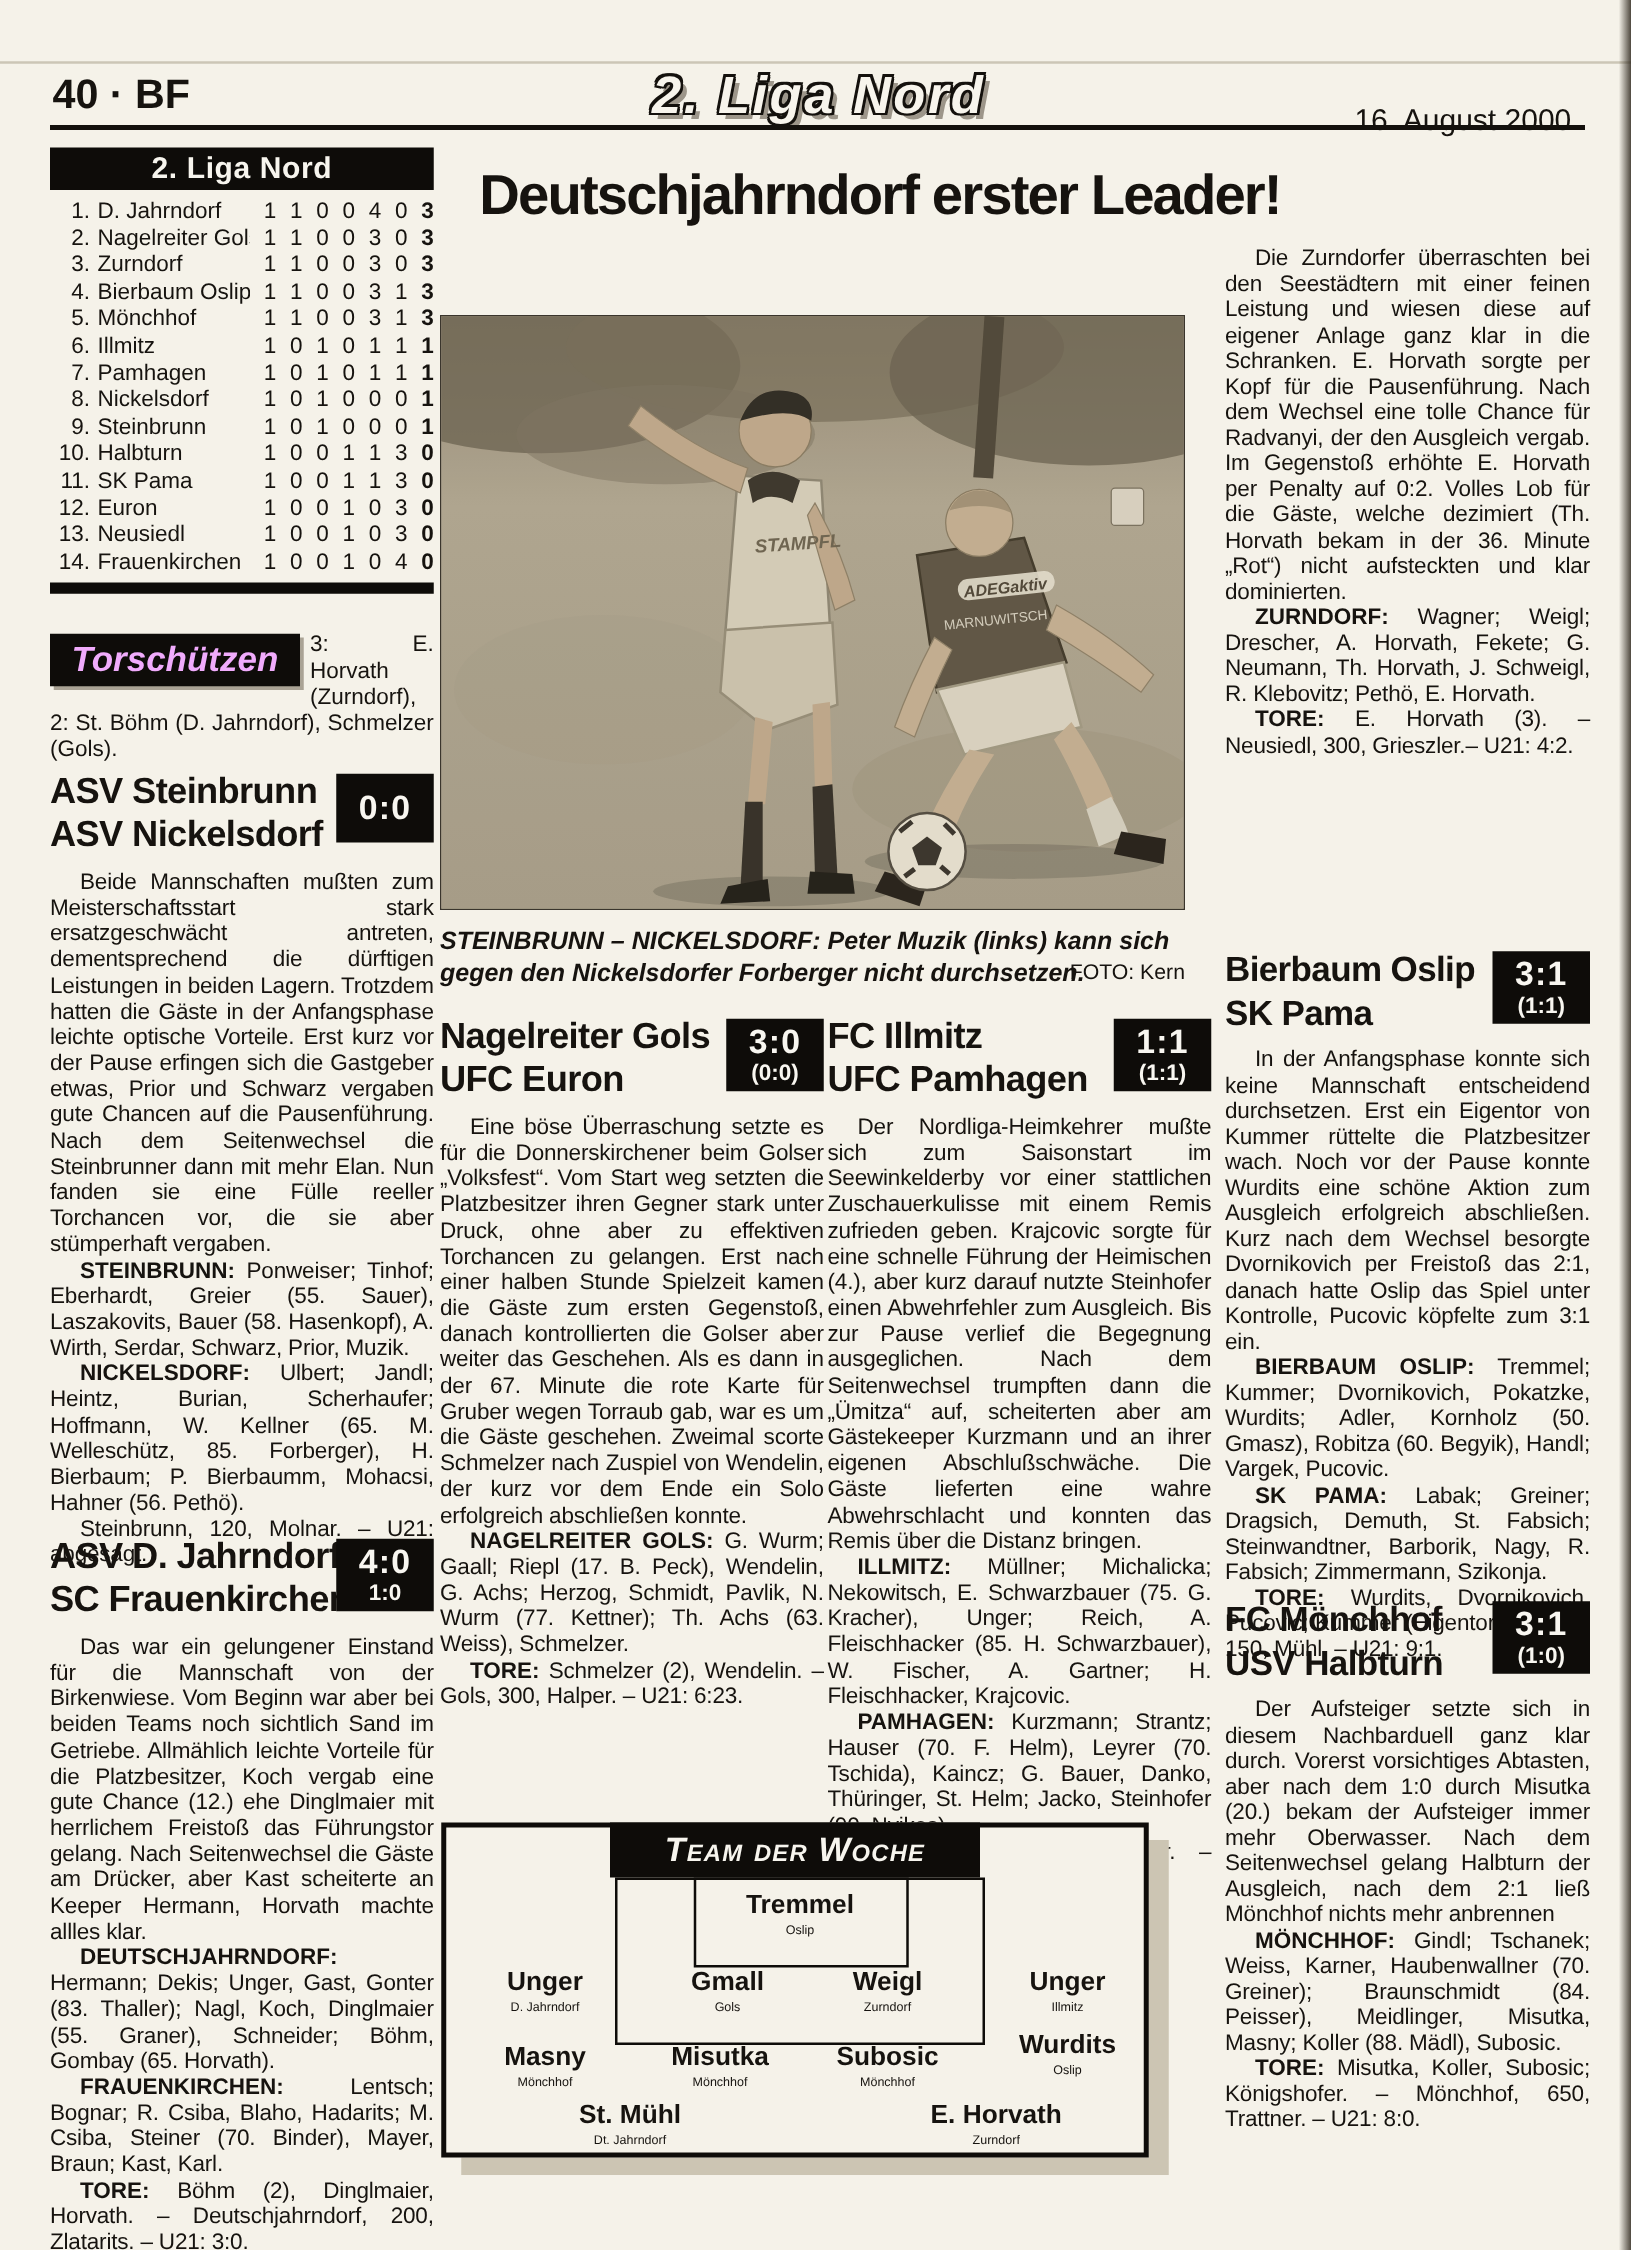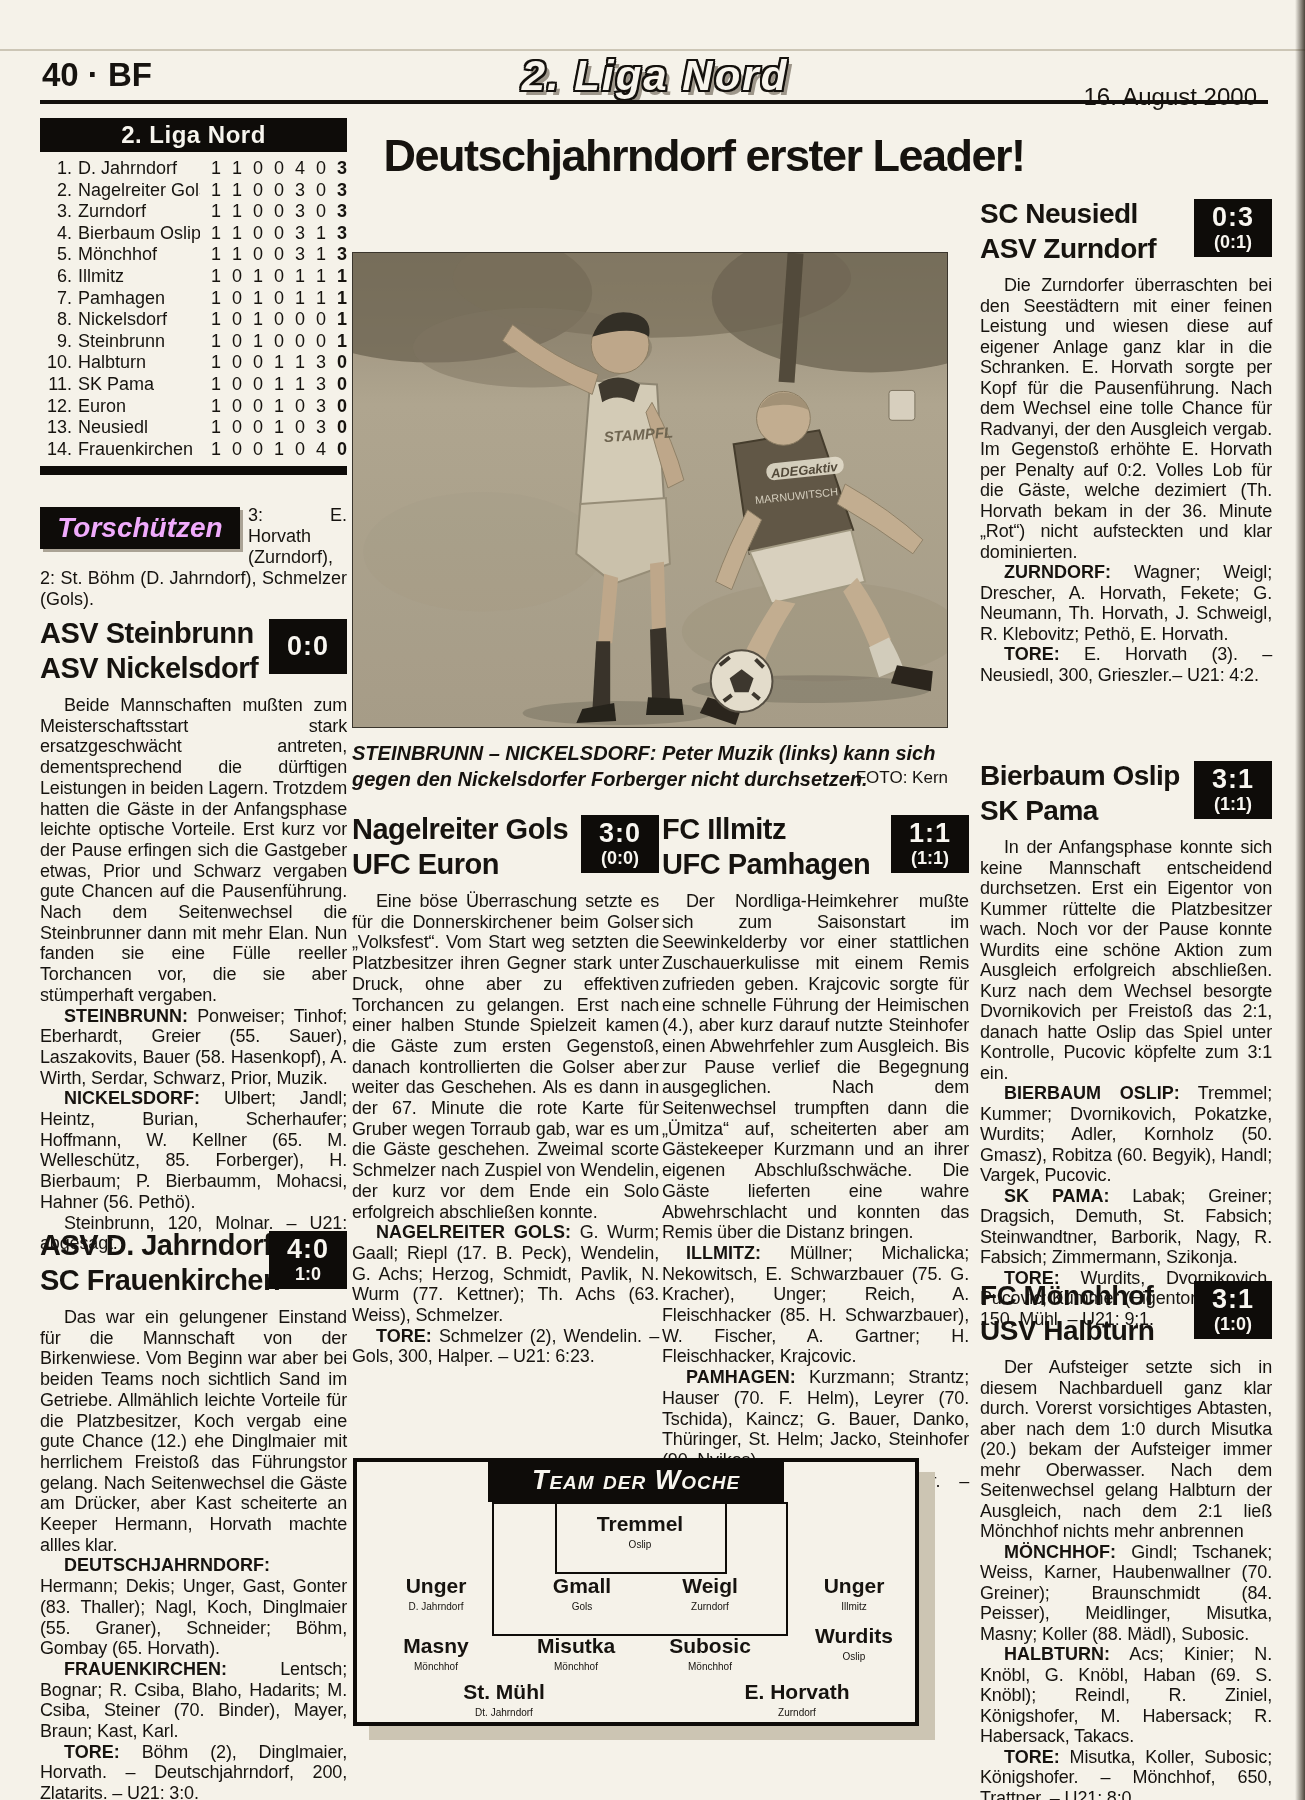--- a/index.html
+++ b/index.html
@@ -458,28 +458,20 @@
     </div>
     <div class="player p-r4b">
       <div class="nm">E. Horvath</div>
         <div class="cl">Zurndorf</div>
     </div>
   </div>
 
   <div class="col-right">
 
     <div class="abs" style="top:196px">
-      <div class="match-head">
-        <div class="ln">SC Neusiedl</div>
-        <div class="ln">ASV Zurndorf</div>
-        <div class="badge">
-          <div class="s">0:3</div>
-          <div class="h">(0:1)</div>
-        </div>
-      </div>
       <div class="art">
         <p><b></b><span>Die Zurndorfer überraschten bei den Seestädtern mit einer feinen Leistung und wiesen diese auf eigener Anlage ganz klar in die Schranken. E. Horvath sorgte per Kopf für die Pausenführung. Nach dem Wechsel eine tolle Chance für Radvanyi, der den Ausgleich vergab. Im Gegenstoß erhöhte E. Horvath per Penalty auf 0:2. Volles Lob für die Gäste, welche dezimiert (Th. Horvath bekam in der 36. Minute „Rot“) nicht aufsteckten und klar dominierten.</span></p>
         <p><b>ZURNDORF:</b><span> Wagner; Weigl; Drescher, A. Horvath, Fekete; G. Neumann, Th. Horvath, J. Schweigl, R. Klebovitz; Pethö, E. Horvath.</span></p>
         <p><b>TORE:</b><span> E. Horvath (3). – Neusiedl, 300, Grieszler.– U21: 4:2.</span></p>
       </div>
     </div>
 
     <div class="abs" style="top:758px">
       <div class="match-head">
         <div class="ln">Bierbaum Oslip</div>
@@ -502,18 +494,17 @@
         <div class="ln">FC Mönchhof</div>
         <div class="ln">USV Halbturn</div>
         <div class="badge">
           <div class="s">3:1</div>
           <div class="h">(1:0)</div>
         </div>
       </div>
       <div class="art">
         <p><b></b><span>Der Aufsteiger setzte sich in diesem Nachbarduell ganz klar durch. Vorerst vorsichtiges Abtasten, aber nach dem 1:0 durch Misutka (20.) bekam der Aufsteiger immer mehr Oberwasser. Nach dem Seitenwechsel gelang Halbturn der Ausgleich, nach dem 2:1 ließ Mönchhof nichts mehr anbrennen</span></p>
         <p><b>MÖNCHHOF:</b><span> Gindl; Tschanek; Weiss, Karner, Haubenwallner (70. Greiner); Braunschmidt (84. Peisser), Meidlinger, Misutka, Masny; Koller (88. Mädl), Subosic.</span></p>
-        <p><b>HALBTURN:</b><span> Acs; Kinier; N. Knöbl, G. Knöbl, Haban (69. S. Knöbl); Reindl, R. Ziniel, Königshofer, M. Habersack; R. Habersack, Takacs.</span></p>
         <p><b>TORE:</b><span> Misutka, Koller, Subosic; Königshofer. – Mönchhof, 650, Trattner. – U21: 8:0.</span></p>
       </div>
     </div>
   </div>
 </div>
 
 </body></html>

